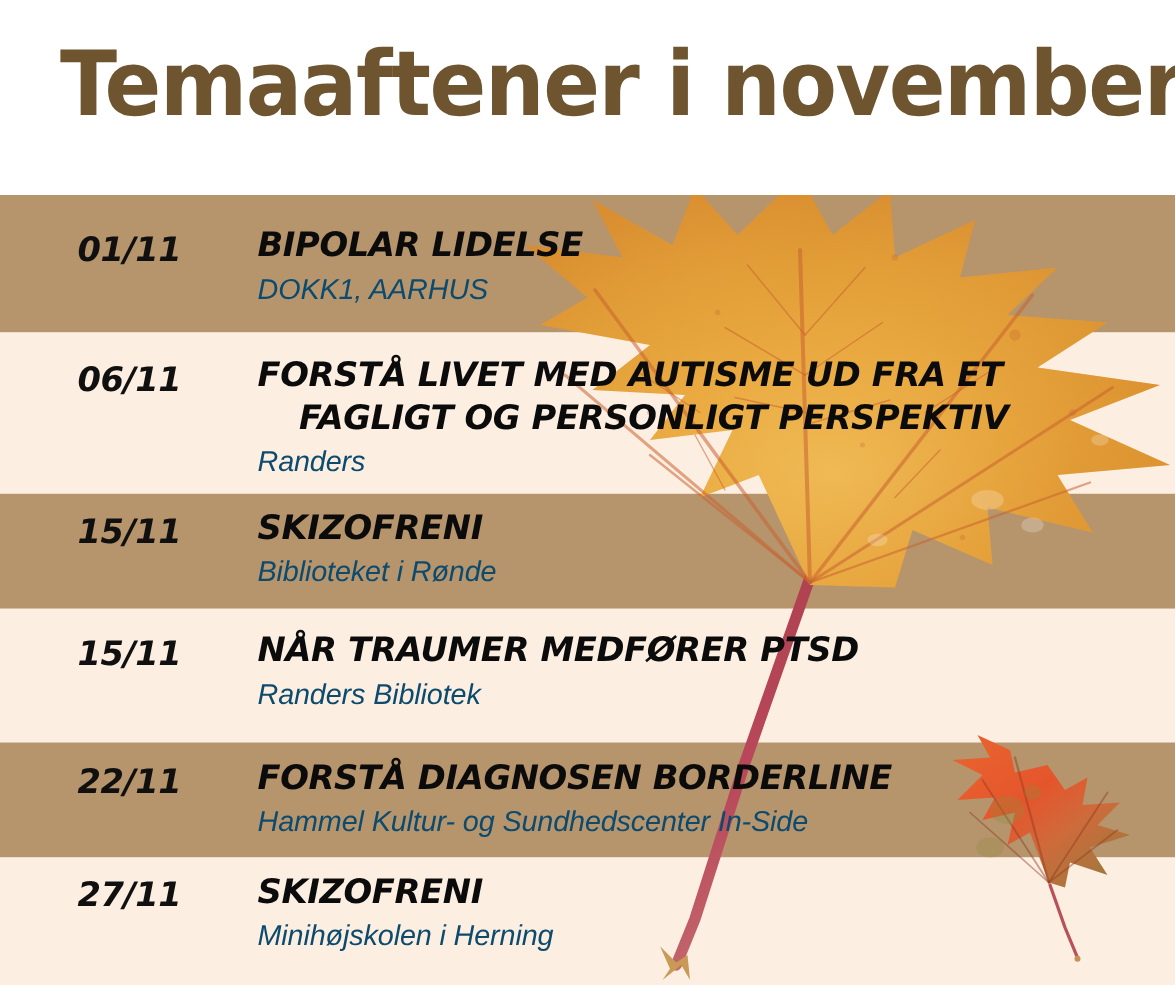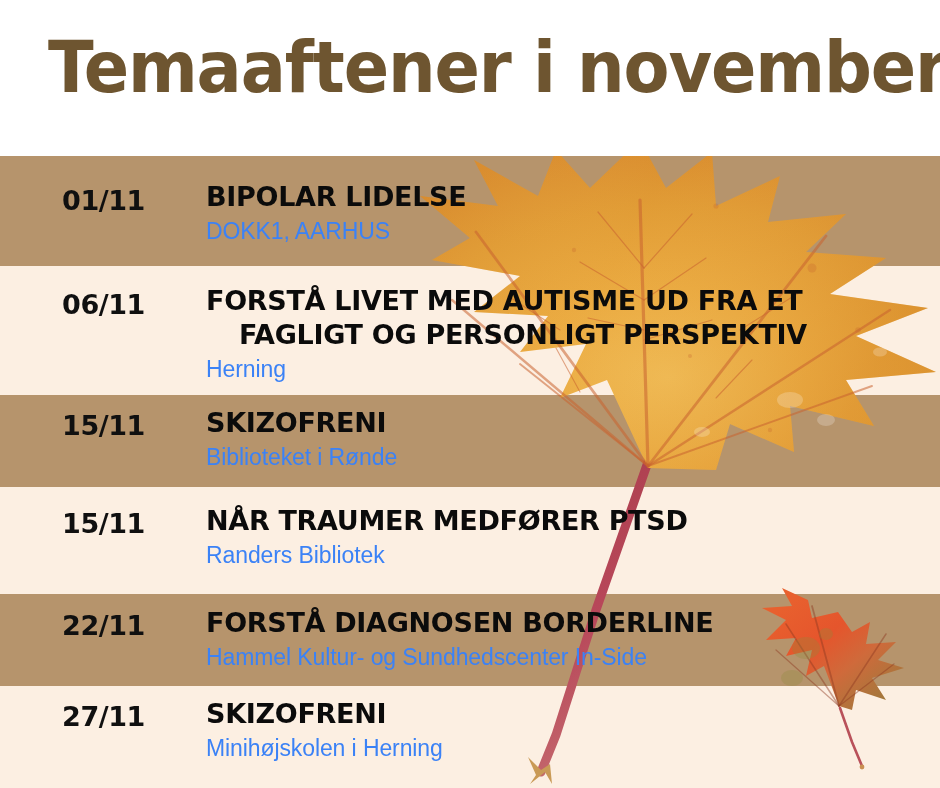--- a/index.html
+++ b/index.html
@@ -60,20 +60,21 @@
     z-index:2;
     pointer-events:none;
   }
 
   
   #rows {
     position:absolute;
     left:0; top:0;
     width:940px; height:648px;
     z-index:3;
+    font-style:italic;
   }
   .row {
     position:absolute;
     left:0;
     width:940px;
     display:block;
   }
   .row-date {
     position:absolute;
     left:62px;
@@ -100,21 +101,21 @@
     white-space:nowrap;
   }
   .row-title.two-line { white-space:normal; width:620px; }
   .row-title .ln2 { display:block; padding-left:14px;text-align:center; }
   .row-venue {
     font-family:"Liberation Sans", sans-serif;
     font-weight:400;
     font-size:23px;
     line-height:30px;
     letter-spacing:-0.1px;
-    color:#3b82f6;
+    color:#0c4a6e;
     white-space:nowrap;
     margin-top:2px;
   }
 
   
   #row-0 { top:156px; height:110px; }
   #row-0 .row-date { top:30px; }
   #row-0 .row-body { top:24px; }
 
   #row-1 { top:266px; height:129px; }
@@ -281,21 +282,21 @@
       </div>
     </div>
 
     <div class="row" id="row-1">
       <div class="row-date">06/11</div>
       <div class="row-body">
         <div class="row-title two-line">
           <span>FORSTÅ LIVET MED AUTISME UD FRA ET</span>
           <span class="ln2">FAGLIGT OG PERSONLIGT PERSPEKTIV</span>
         </div>
-        <div class="row-venue">Herning</div>
+        <div class="row-venue">Randers</div>
       </div>
     </div>
 
     <div class="row" id="row-2">
       <div class="row-date">15/11</div>
       <div class="row-body">
         <div class="row-title">
           <span>SKIZOFRENI</span>
         </div>
         <div class="row-venue">Biblioteket i Rønde</div>

